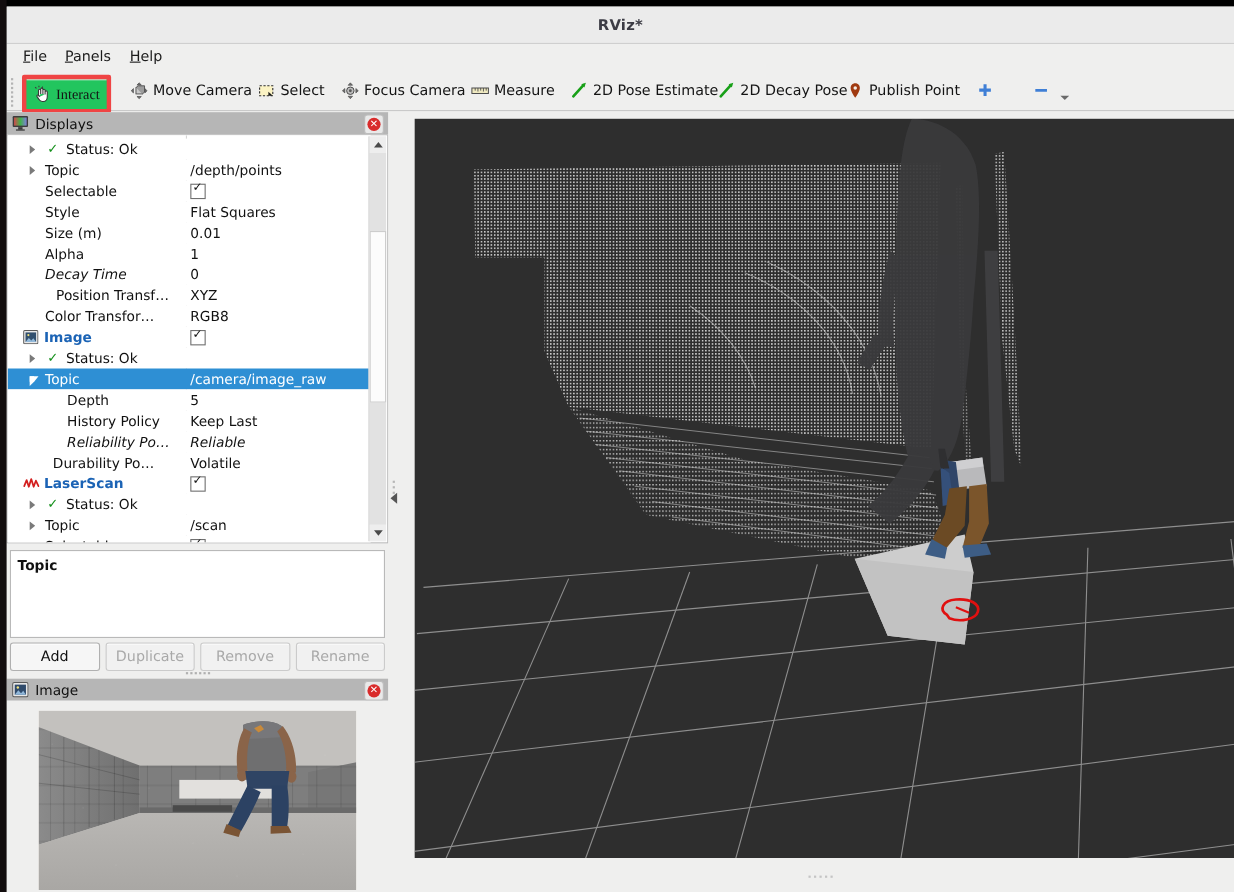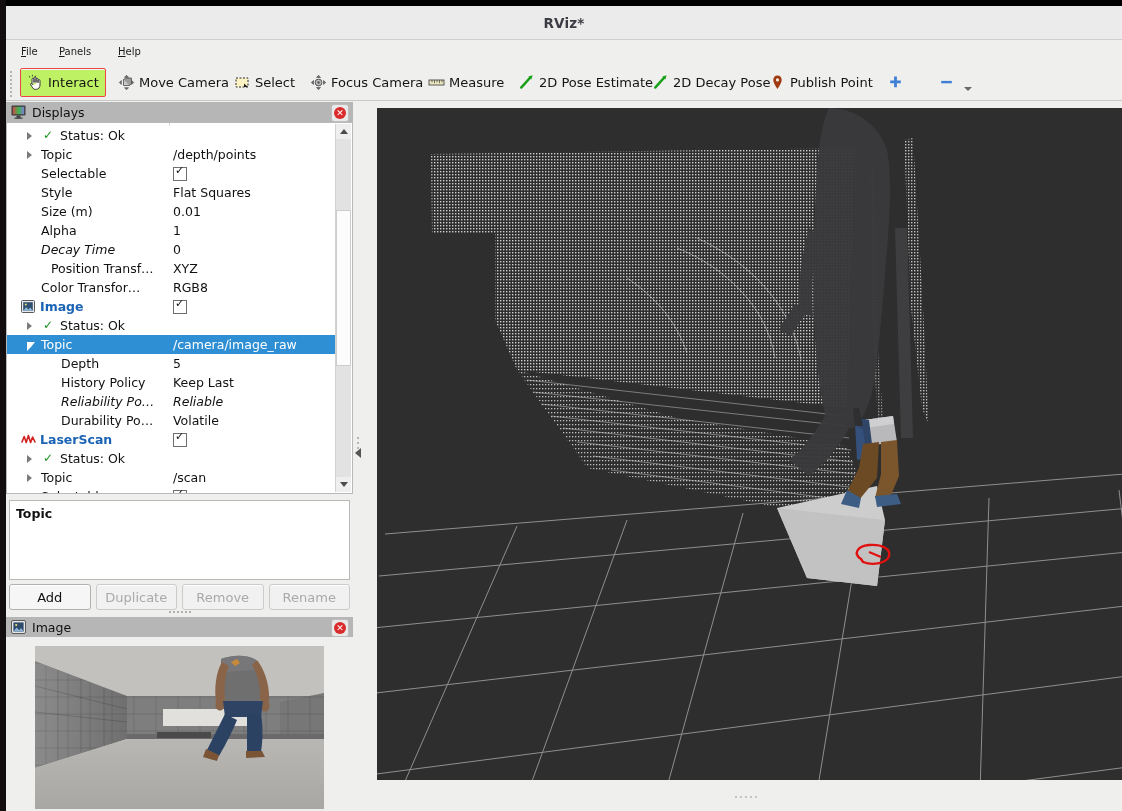--- a/index.html
+++ b/index.html
@@ -18,32 +18,32 @@
 
   
   .titlebar{position:absolute;left:0;top:0;width:1122px;height:6px;background:#000;}
   .titlebar-body{position:absolute;left:6px;top:6px;width:1116px;height:33px;background:#ebebeb;
     border-bottom:1px solid #cfcfcf;}
   .win-title{position:absolute;left:0;top:9px;width:1116px;text-align:center;
     font-size:13.5px;font-weight:bold;color:#3b3b44;letter-spacing:.2px;}
 
   
   .menubar{position:absolute;left:6px;top:40px;width:1116px;height:23px;background:#efefee;}
-  .menu-item{position:absolute;top:3px;height:17px;padding:0 7px;line-height:17px;font-size:10px;color:#1b1b1b;cursor:default;}
+  .menu-item{position:absolute;top:3px;height:17px;padding:0 7px;line-height:17px;font-size:13px;color:#1b1b1b;cursor:default;}
   .menu-item u{text-decoration:underline;}
 
   
   .toolbar{position:absolute;left:6px;top:63px;width:1116px;height:37px;background:#efefee;
     border-bottom:1px solid #c9c9c9;}
   .tb-grip{position:absolute;left:4px;top:8px;width:5px;height:22px;}
   .tb-grip i{display:block;width:2px;height:2px;background:#b4b4b4;margin:0 0 2px 0;}
   .tb-btn{position:absolute;top:5px;height:27px;display:flex;align-items:center;gap:4px;
     padding:0 6px;border:1px solid transparent;border-radius:2px;cursor:default;
     font-size:13px;color:#141414;white-space:nowrap;}
-  .tb-btn.checked{background:#bef264;border:1px solid #ef4444;box-shadow:inset 0 1px 0 #f5f5f5;}
+  .tb-btn.checked{background:#22c55e;border:4px solid #ef4444;box-shadow:inset 0 1px 0 #f5f5f5;font-family:Liberation Serif, serif;}
   .tb-ico{width:17px;height:17px;flex:0 0 17px;position:relative;}
 
   
   .panel-displays{position:absolute;left:6px;top:102px;width:347px;height:504px;background:#efefee;}
   .panel-head{position:relative;height:20px;background:#b6b6b6;display:flex;align-items:center;padding-left:5px;}
   .panel-head .ph-title{font-size:12.5px;color:#101010;margin-left:6px;}
   .panel-close{position:absolute;right:4px;top:2px;width:16px;height:16px;border-radius:3px;
     background:#e9e9e9;border:1px solid #bdbdbd;display:flex;align-items:center;justify-content:center;}
   .panel-close .dot{width:12px;height:12px;border-radius:50%;background:#d92b2b;
     display:flex;align-items:center;justify-content:center;color:#fff;font-size:9px;line-height:1;font-weight:bold;}
@@ -349,21 +349,21 @@
           </div>
           <div class="trow" style="position: absolute; left: 0px; right: 0px; top: 250px; height: 19px; text-align: right;">
             <span class="tname" style="left: 54px;">History Policy</span>
             <span class="tval">Keep Last</span>
           </div>
           <div class="trow" style="position: absolute; left: 0px; right: 0px; top: 269px; height: 19px; font-style: italic;">
             <span class="tname" style="left: 54px;">Reliability Po…</span>
             <span class="tval">Reliable</span>
           </div>
           <div class="trow" style="position: absolute; left: 0px; right: 0px; top: 288px; height: 19px;">
-            <span class="tname" style="left: 54px;">Durability Po…</span>
+            <span class="tname" style="left: 41px;">Durability Po…</span>
             <span class="tval">Volatile</span>
           </div>
           <div class="trow" style="position: absolute; left: 0px; right: 0px; top: 307px; height: 19px;">
             <span style="position: absolute; left: 14px; top: 4px; width: 15px; height: 11px;">
               <svg width="15" height="11" viewBox="0 0 15 11">
                 <path d="M1 8 L3.2 2.5 L5.2 8.5 L7.4 1.5 L9.6 8.5 L11.6 3 L14 8" fill="none" stroke="#d32020" stroke-width="1.6" stroke-linejoin="round" stroke-linecap="round"></path>
               </svg>
             </span>
             <span class="tname blue" style="left: 33px;">LaserScan</span>
             <span class="chk"></span>

